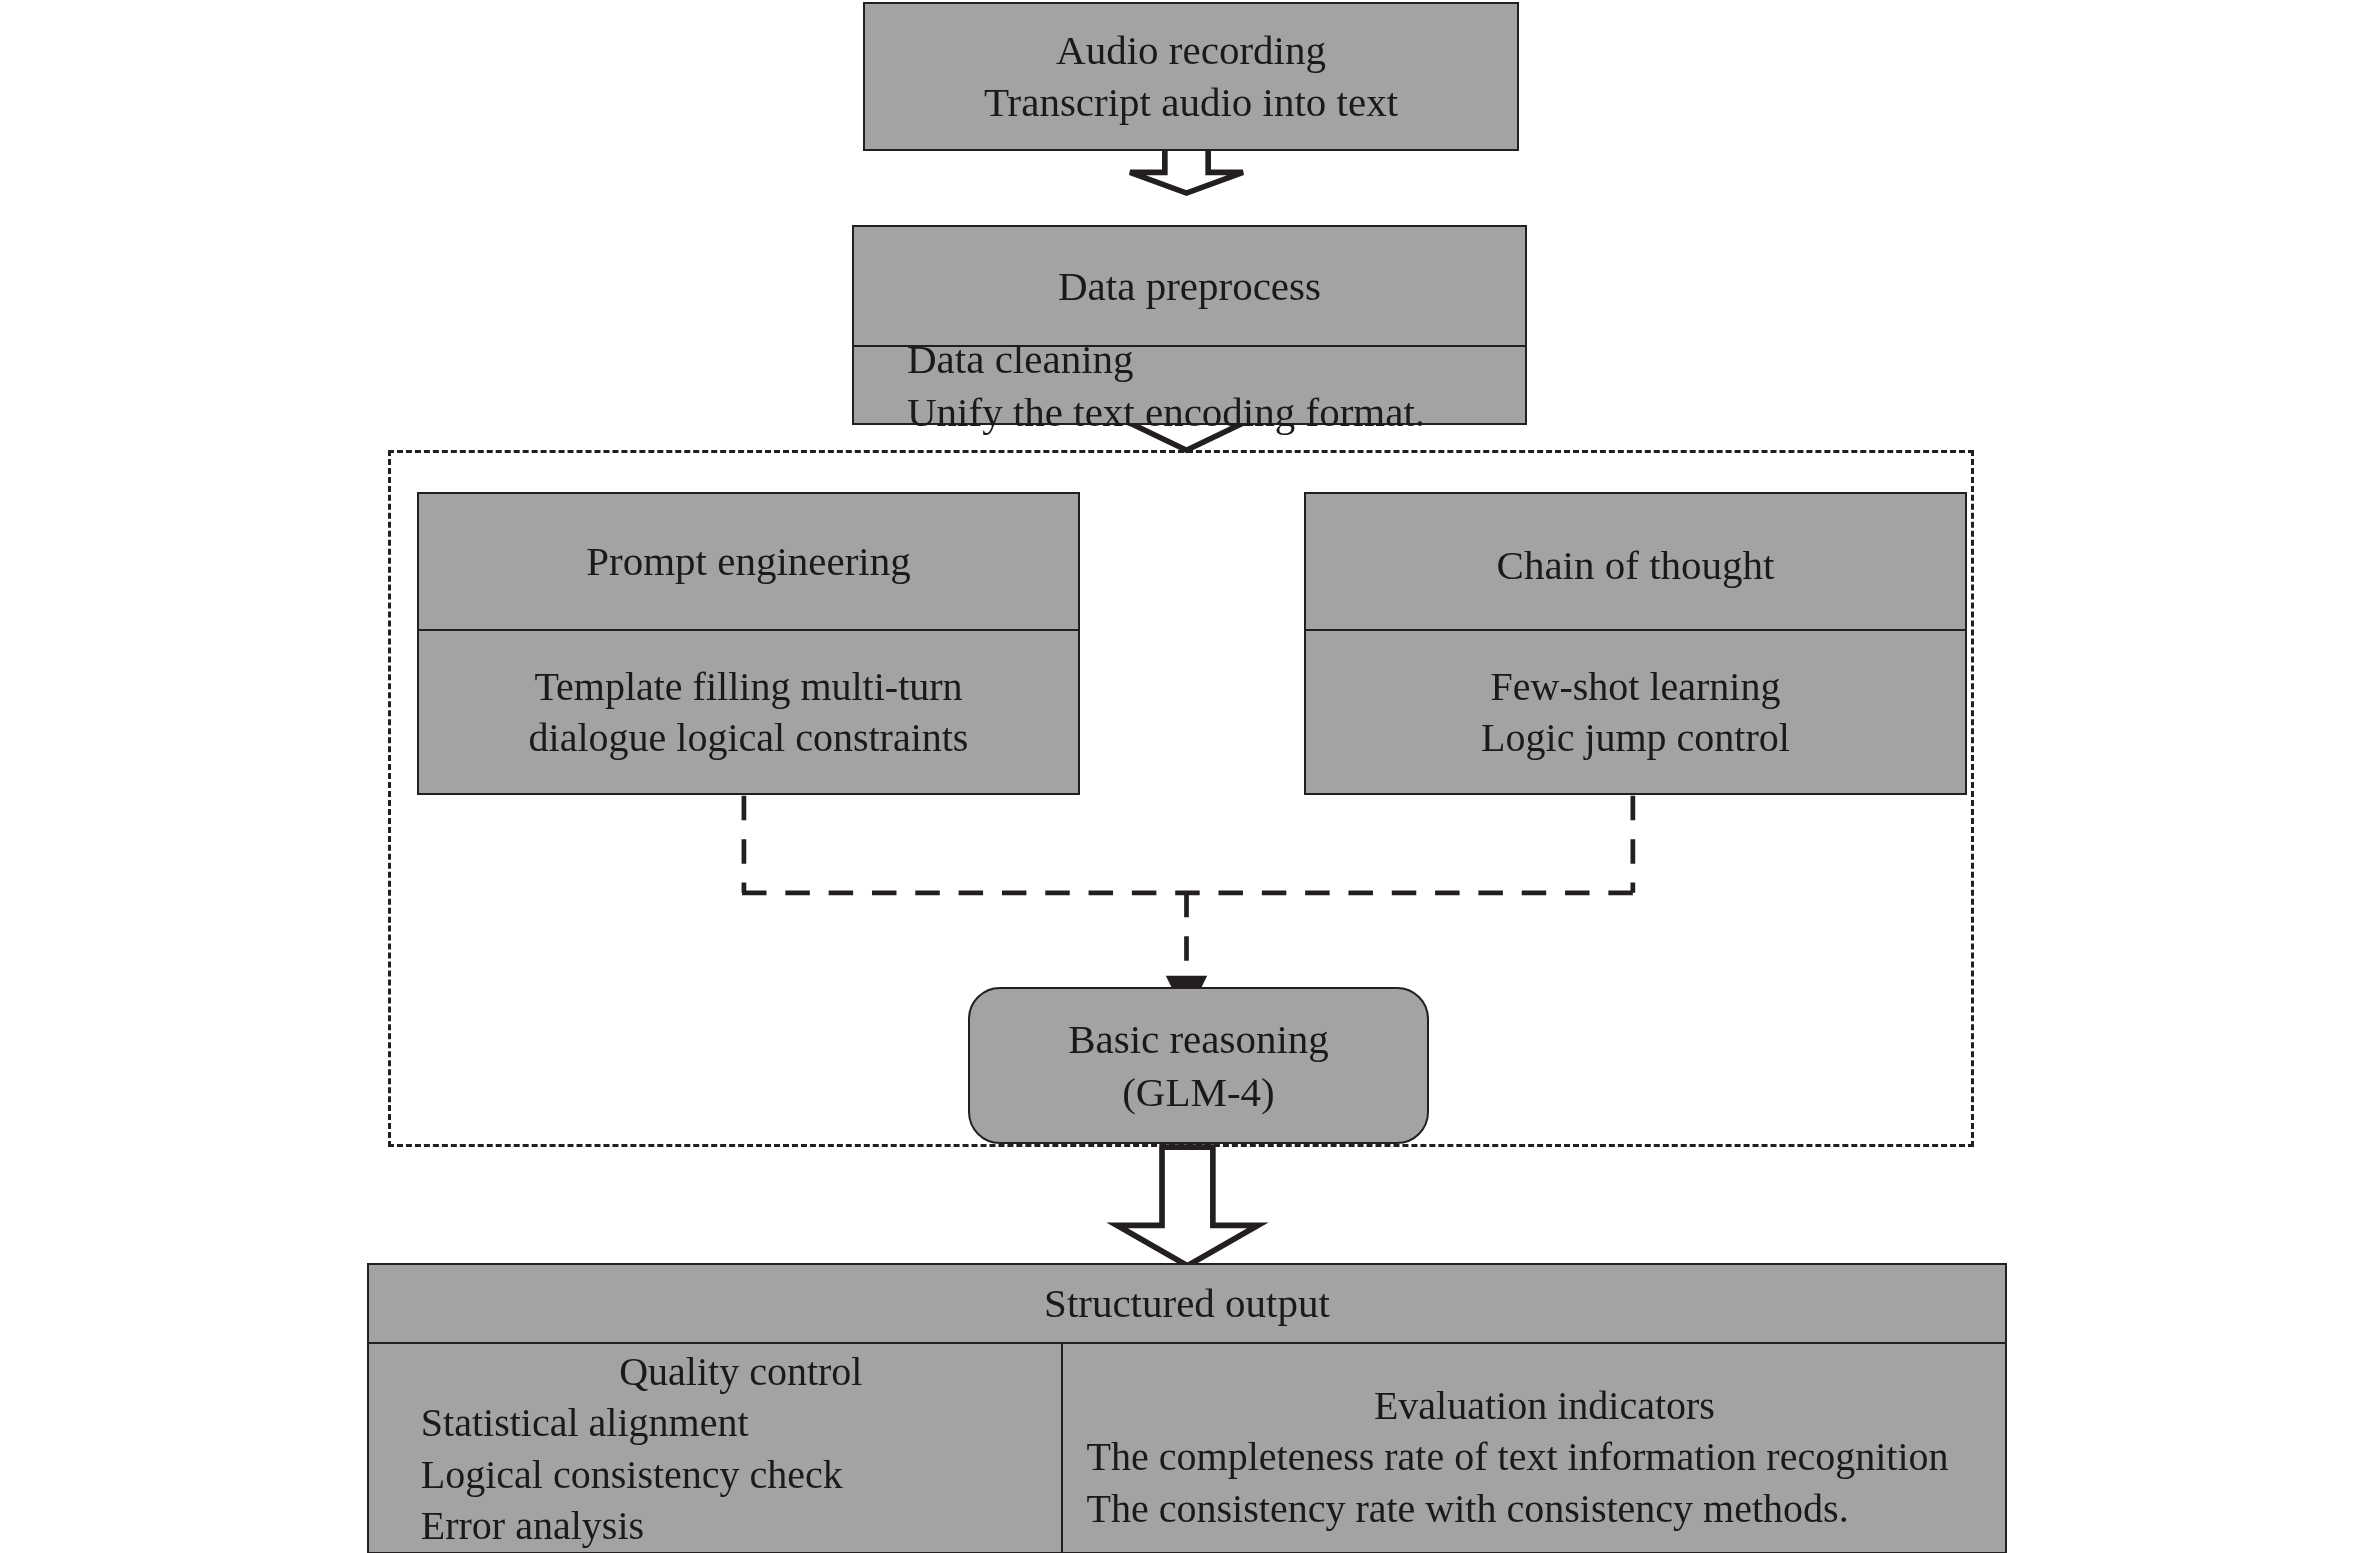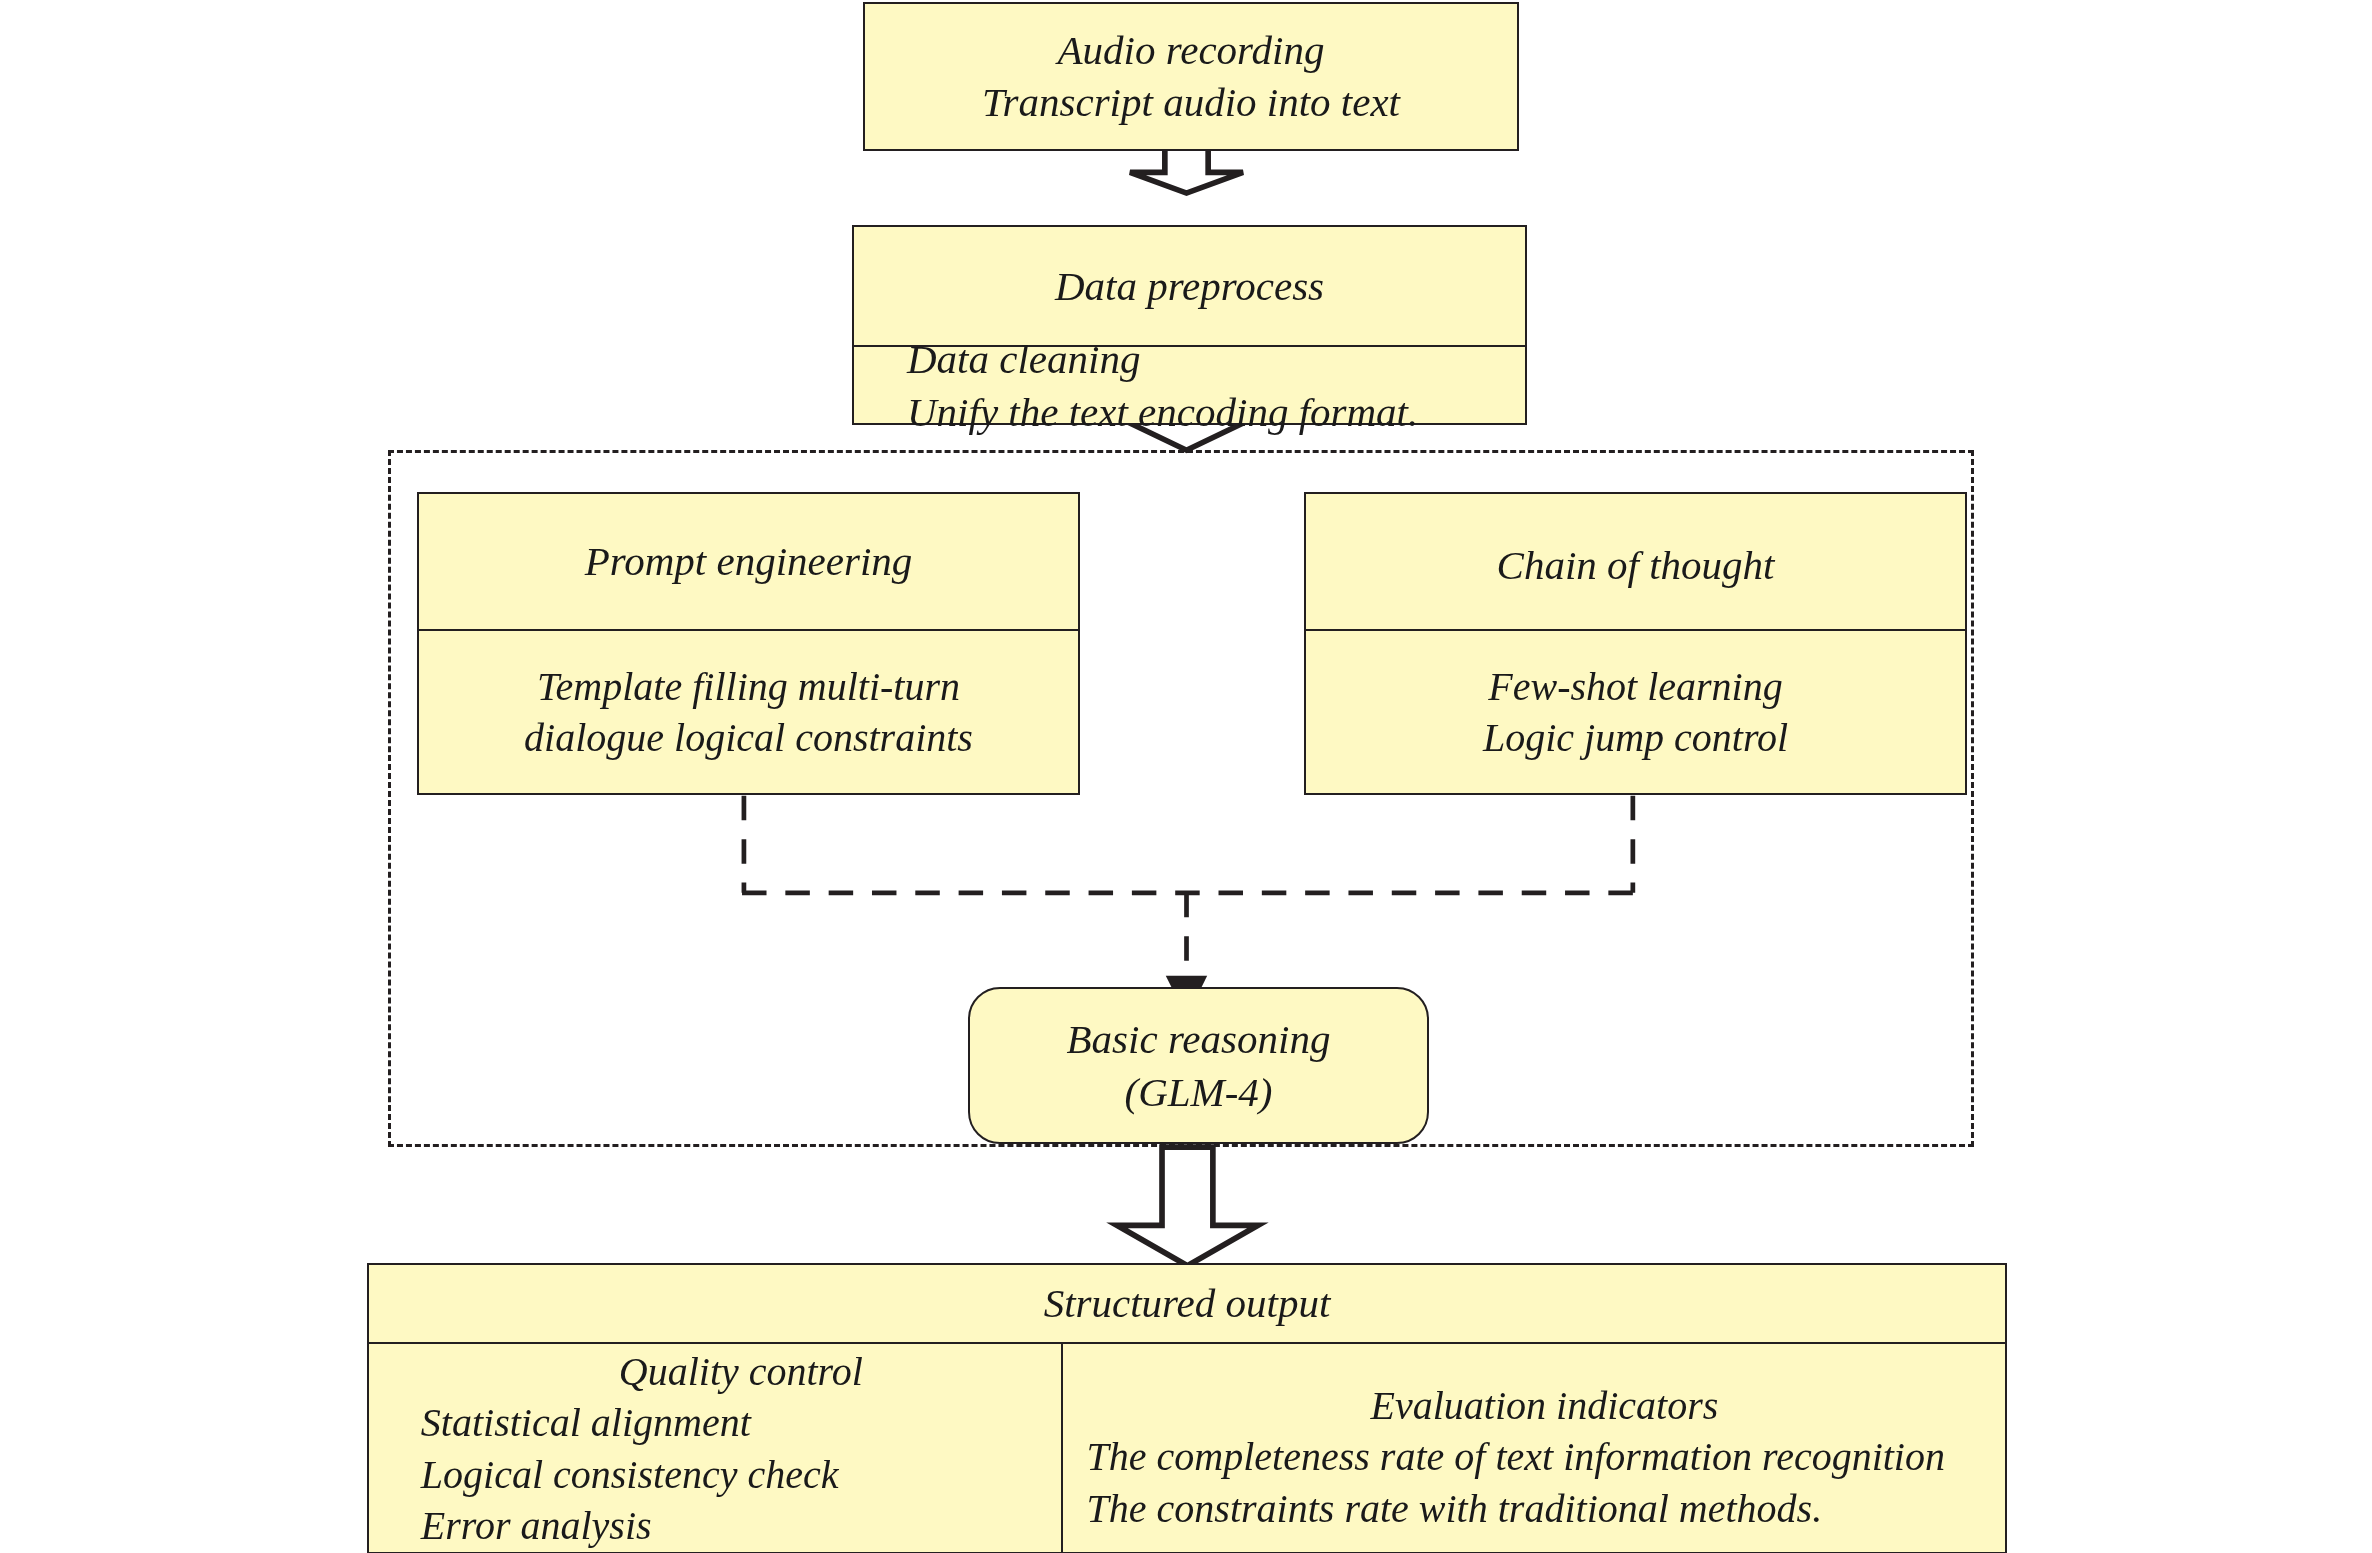--- a/index.html
+++ b/index.html
@@ -24,22 +24,21 @@
   svg.layer {
     position: absolute;
     left: 0; top: 0;
     width: 2373px;
     height: 1554px;
     pointer-events: none;
   }
   .node {
     position: absolute;
     box-sizing: border-box;
-    background: #fef9c3;
-    font-style: italic;
+    background: #a3a3a3;
   }
   .solid-box {
     border: 2.8px solid #231f20;
   }
   .rounded-box {
     border: 2.8px solid #231f20;
     border-radius: 32px;
     padding-left: 24px;
   }
   .divider {
@@ -169,18 +168,18 @@
     <div class="cell leftal" style="left:2.8px; top:80px; width:689px; bottom:0; padding-left:49px;">
       <span class="line t42" style="align-self:center;">Quality control</span>
       <span class="line t42">Statistical alignment</span>
       <span class="line t42">Logical consistency check</span>
       <span class="line t42">Error analysis</span>
     </div>
 
     <div class="cell leftal" style="left:695px; top:80px; right:2.8px; bottom:0; padding-left:22.6px; padding-top:17px;">
       <span class="line t42" style="align-self:center;">Evaluation indicators</span>
       <span class="line t42">The completeness rate of text information recognition</span>
-      <span class="line t42">The constraints rate with traditional methods.</span>
+      <span class="line t42">The consistency rate with consistency methods.</span>
     </div>
   </div>
 
 </div>
 
 
 </body></html>

